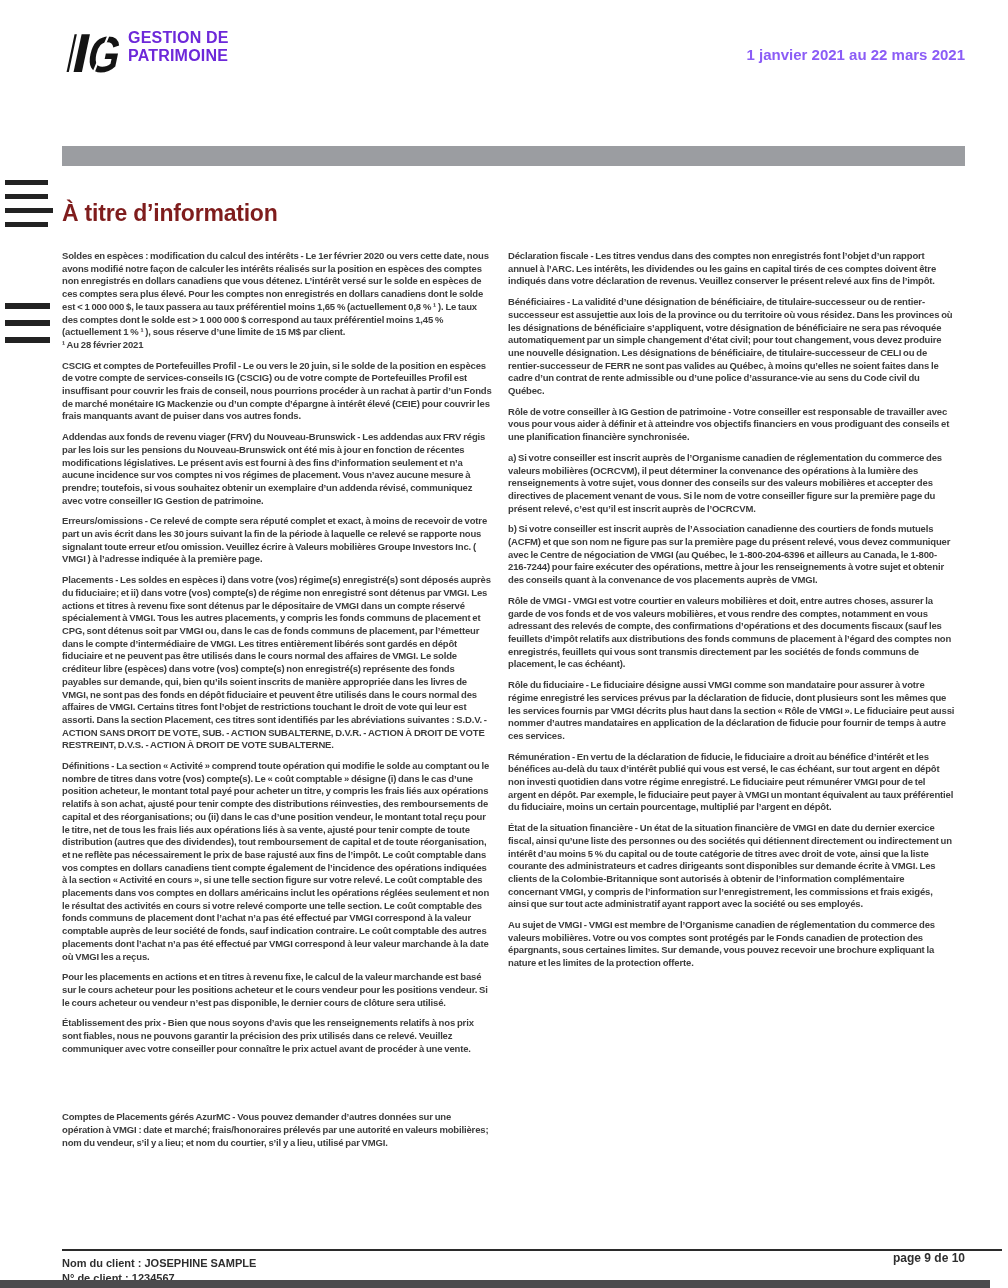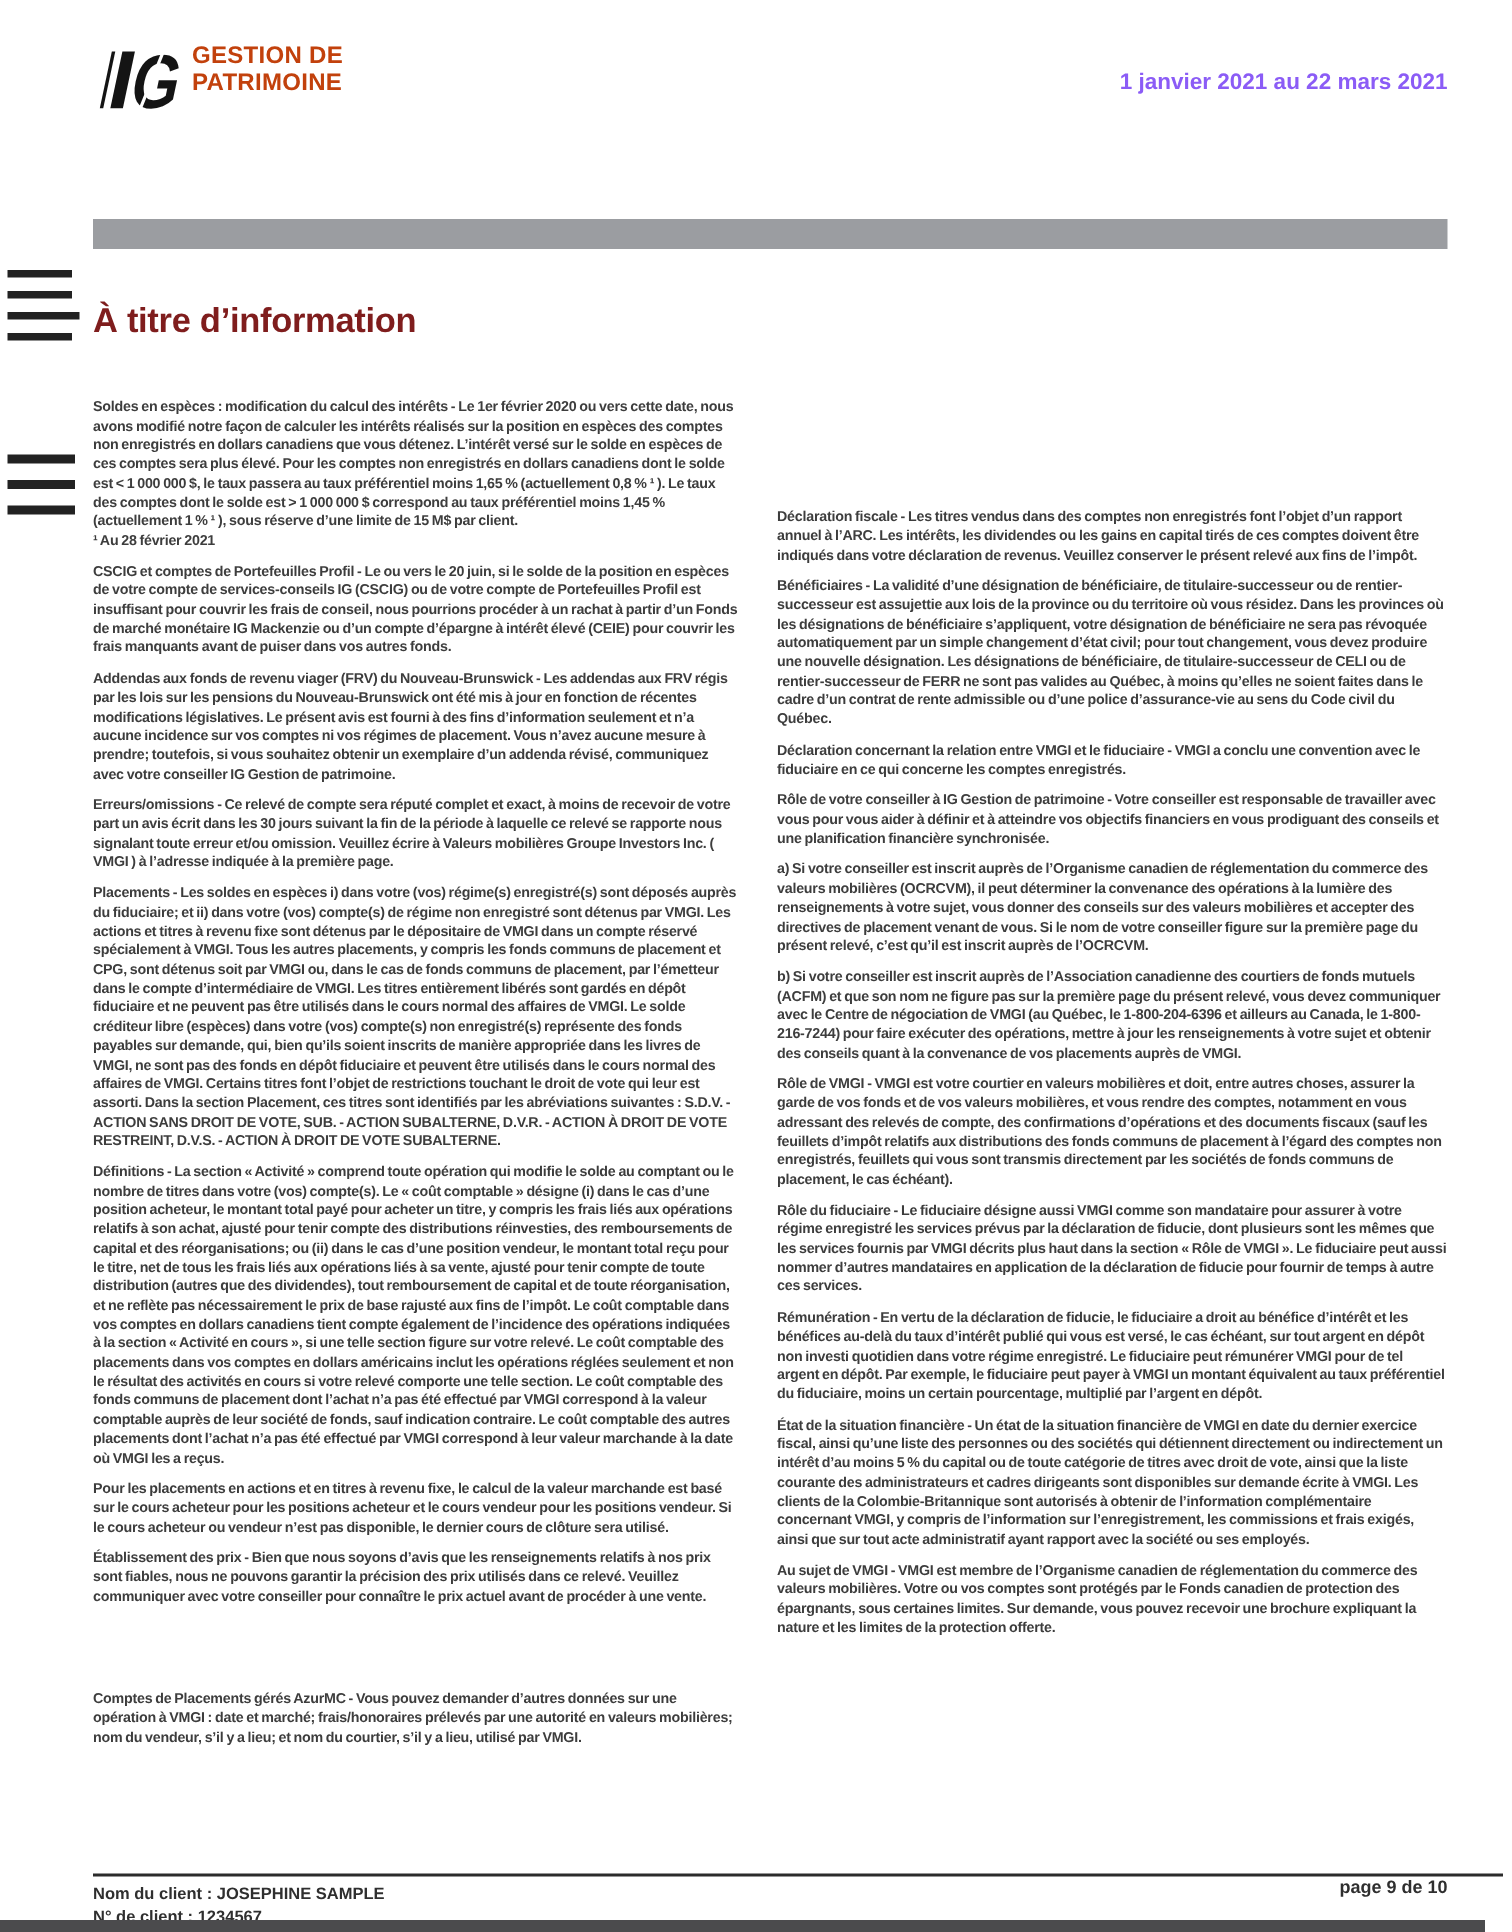--- a/index.html
+++ b/index.html
@@ -12,29 +12,29 @@
   body{
     position:relative;
     width:1008px;height:1288px;
     background:#ffffff;
     font-family:"Liberation Sans", sans-serif;
     overflow:hidden;
   }
   
   .logo-wrap{position:absolute;left:62px;top:24px;display:flex;align-items:flex-start;}
   .logo-mark{width:58px;height:54px;}
-  .logo-word{margin-left:8px;margin-top:5px;font-weight:bold;font-size:16px;line-height:18px;color:#c2410c;letter-spacing:.2px;}
+  .logo-word{margin-left:8px;margin-top:5px;font-weight:bold;font-size:16px;line-height:18px;color:#6d28d9;letter-spacing:.2px;}
   .period{position:absolute;right:43px;top:46px;font-weight:bold;font-size:15px;color:#8b5cf6;text-align:right;}
   .gray-bar{position:absolute;left:62px;top:146px;width:903px;height:20px;background:var(--bar-gray);}
   
   .reg{position:absolute;left:5px;background:var(--mark);}
   
   .page-title{position:absolute;left:62px;top:200px;font-weight:bold;font-size:23px;color:#7f1d1d;letter-spacing:-.2px;}
   
-  .cols{position:absolute;left:62px;top:266px;width:903px;display:flex;gap:26px;align-items:center;}
+  .cols{position:absolute;left:62px;top:250px;width:903px;display:flex;gap:16px;}
   .col{flex:none;}
   .col.left{width:430px;}
   .col.right{width:447px;}
   .para{
     font-weight:bold;
     font-size:9.5px;
     line-height:12.7px;
     letter-spacing:-.15px;
     word-spacing:-.6px;
     color:var(--ink);
@@ -90,21 +90,20 @@
       <p class="para">Erreurs/omissions - Ce relevé de compte sera réputé complet et exact, à moins de recevoir de votre part un avis écrit dans les 30 jours suivant la fin de la période à laquelle ce relevé se rapporte nous signalant toute erreur et/ou omission. Veuillez écrire à Valeurs mobilières Groupe Investors Inc. ( VMGI ) à l’adresse indiquée à la première page.</p>
       <p class="para">Placements - Les soldes en espèces i) dans votre (vos) régime(s) enregistré(s) sont déposés auprès du fiduciaire; et ii) dans votre (vos) compte(s) de régime non enregistré sont détenus par VMGI. Les actions et titres à revenu fixe sont détenus par le dépositaire de VMGI dans un compte réservé spécialement à VMGI. Tous les autres placements, y compris les fonds communs de placement et CPG, sont détenus soit par VMGI ou, dans le cas de fonds communs de placement, par l’émetteur dans le compte d’intermédiaire de VMGI. Les titres entièrement libérés sont gardés en dépôt fiduciaire et ne peuvent pas être utilisés dans le cours normal des affaires de VMGI. Le solde créditeur libre (espèces) dans votre (vos) compte(s) non enregistré(s) représente des fonds payables sur demande, qui, bien qu’ils soient inscrits de manière appropriée dans les livres de VMGI, ne sont pas des fonds en dépôt fiduciaire et peuvent être utilisés dans le cours normal des affaires de VMGI. Certains titres font l’objet de restrictions touchant le droit de vote qui leur est assorti. Dans la section Placement, ces titres sont identifiés par les abréviations suivantes : S.D.V. - ACTION SANS DROIT DE VOTE, SUB. - ACTION SUBALTERNE, D.V.R. - ACTION À DROIT DE VOTE RESTREINT, D.V.S. - ACTION À DROIT DE VOTE SUBALTERNE.</p>
       <p class="para">Définitions - La section « Activité » comprend toute opération qui modifie le solde au comptant ou le nombre de titres dans votre (vos) compte(s). Le « coût comptable » désigne (i) dans le cas d’une position acheteur, le montant total payé pour acheter un titre, y compris les frais liés aux opérations relatifs à son achat, ajusté pour tenir compte des distributions réinvesties, des remboursements de capital et des réorganisations; ou (ii) dans le cas d’une position vendeur, le montant total reçu pour le titre, net de tous les frais liés aux opérations liés à sa vente, ajusté pour tenir compte de toute distribution (autres que des dividendes), tout remboursement de capital et de toute réorganisation, et ne reflète pas nécessairement le prix de base rajusté aux fins de l’impôt. Le coût comptable dans vos comptes en dollars canadiens tient compte également de l’incidence des opérations indiquées à la section « Activité en cours », si une telle section figure sur votre relevé. Le coût comptable des placements dans vos comptes en dollars américains inclut les opérations réglées seulement et non le résultat des activités en cours si votre relevé comporte une telle section. Le coût comptable des fonds communs de placement dont l’achat n’a pas été effectué par VMGI correspond à la valeur comptable auprès de leur société de fonds, sauf indication contraire. Le coût comptable des autres placements dont l’achat n’a pas été effectué par VMGI correspond à leur valeur marchande à la date où VMGI les a reçus.</p>
       <p class="para">Pour les placements en actions et en titres à revenu fixe, le calcul de la valeur marchande est basé sur le cours acheteur pour les positions acheteur et le cours vendeur pour les positions vendeur. Si le cours acheteur ou vendeur n’est pas disponible, le dernier cours de clôture sera utilisé.</p>
       <p class="para">Établissement des prix - Bien que nous soyons d’avis que les renseignements relatifs à nos prix sont fiables, nous ne pouvons garantir la précision des prix utilisés dans ce relevé. Veuillez communiquer avec votre conseiller pour connaître le prix actuel avant de procéder à une vente.</p>
       <p class="para gap-top">Comptes de Placements gérés AzurMC - Vous pouvez demander d’autres données sur une opération à VMGI : date et marché; frais/honoraires prélevés par une autorité en valeurs mobilières; nom du vendeur, s’il y a lieu; et nom du courtier, s’il y a lieu, utilisé par VMGI.</p>
     </div>
   <div class="col right" id="col-right">
       <p class="para">Déclaration fiscale - Les titres vendus dans des comptes non enregistrés font l’objet d’un rapport annuel à l’ARC. Les intérêts, les dividendes ou les gains en capital tirés de ces comptes doivent être indiqués dans votre déclaration de revenus. Veuillez conserver le présent relevé aux fins de l’impôt.</p>
       <p class="para">Bénéficiaires - La validité d’une désignation de bénéficiaire, de titulaire-successeur ou de rentier-successeur est assujettie aux lois de la province ou du territoire où vous résidez. Dans les provinces où les désignations de bénéficiaire s’appliquent, votre désignation de bénéficiaire ne sera pas révoquée automatiquement par un simple changement d’état civil; pour tout changement, vous devez produire une nouvelle désignation. Les désignations de bénéficiaire, de titulaire-successeur de CELI ou de rentier-successeur de FERR ne sont pas valides au Québec, à moins qu’elles ne soient faites dans le cadre d’un contrat de rente admissible ou d’une police d’assurance-vie au sens du Code civil du Québec.</p>
-      <p class="para">Déclaration concernant la relation entre VMGI et le fiduciaire - VMGI a conclu une convention avec le fiduciaire en ce qui concerne les comptes enregistrés.</p>
       <p class="para">Rôle de votre conseiller à IG Gestion de patrimoine - Votre conseiller est responsable de travailler avec vous pour vous aider à définir et à atteindre vos objectifs financiers en vous prodiguant des conseils et une planification financière synchronisée.</p>
       <p class="para">a) Si votre conseiller est inscrit auprès de l’Organisme canadien de réglementation du commerce des valeurs mobilières (OCRCVM), il peut déterminer la convenance des opérations à la lumière des renseignements à votre sujet, vous donner des conseils sur des valeurs mobilières et accepter des directives de placement venant de vous. Si le nom de votre conseiller figure sur la première page du présent relevé, c’est qu’il est inscrit auprès de l’OCRCVM.</p>
       <p class="para">b) Si votre conseiller est inscrit auprès de l’Association canadienne des courtiers de fonds mutuels (ACFM) et que son nom ne figure pas sur la première page du présent relevé, vous devez communiquer avec le Centre de négociation de VMGI (au Québec, le 1-800-204-6396 et ailleurs au Canada, le 1-800-216-7244) pour faire exécuter des opérations, mettre à jour les renseignements à votre sujet et obtenir des conseils quant à la convenance de vos placements auprès de VMGI.</p>
       <p class="para">Rôle de VMGI - VMGI est votre courtier en valeurs mobilières et doit, entre autres choses, assurer la garde de vos fonds et de vos valeurs mobilières, et vous rendre des comptes, notamment en vous adressant des relevés de compte, des confirmations d’opérations et des documents fiscaux (sauf les feuillets d’impôt relatifs aux distributions des fonds communs de placement à l’égard des comptes non enregistrés, feuillets qui vous sont transmis directement par les sociétés de fonds communs de placement, le cas échéant).</p>
       <p class="para">Rôle du fiduciaire - Le fiduciaire désigne aussi VMGI comme son mandataire pour assurer à votre régime enregistré les services prévus par la déclaration de fiducie, dont plusieurs sont les mêmes que les services fournis par VMGI décrits plus haut dans la section « Rôle de VMGI ». Le fiduciaire peut aussi nommer d’autres mandataires en application de la déclaration de fiducie pour fournir de temps à autre ces services.</p>
       <p class="para">Rémunération - En vertu de la déclaration de fiducie, le fiduciaire a droit au bénéfice d’intérêt et les bénéfices au-delà du taux d’intérêt publié qui vous est versé, le cas échéant, sur tout argent en dépôt non investi quotidien dans votre régime enregistré. Le fiduciaire peut rémunérer VMGI pour de tel argent en dépôt. Par exemple, le fiduciaire peut payer à VMGI un montant équivalent au taux préférentiel du fiduciaire, moins un certain pourcentage, multiplié par l’argent en dépôt.</p>
       <p class="para">État de la situation financière - Un état de la situation financière de VMGI en date du dernier exercice fiscal, ainsi qu’une liste des personnes ou des sociétés qui détiennent directement ou indirectement un intérêt d’au moins 5 % du capital ou de toute catégorie de titres avec droit de vote, ainsi que la liste courante des administrateurs et cadres dirigeants sont disponibles sur demande écrite à VMGI. Les clients de la Colombie-Britannique sont autorisés à obtenir de l’information complémentaire concernant VMGI, y compris de l’information sur l’enregistrement, les commissions et frais exigés, ainsi que sur tout acte administratif ayant rapport avec la société ou ses employés.</p>
       <p class="para">Au sujet de VMGI - VMGI est membre de l’Organisme canadien de réglementation du commerce des valeurs mobilières. Votre ou vos comptes sont protégés par le Fonds canadien de protection des épargnants, sous certaines limites. Sur demande, vous pouvez recevoir une brochure expliquant la nature et les limites de la protection offerte.</p>
     </div>
 </div>

